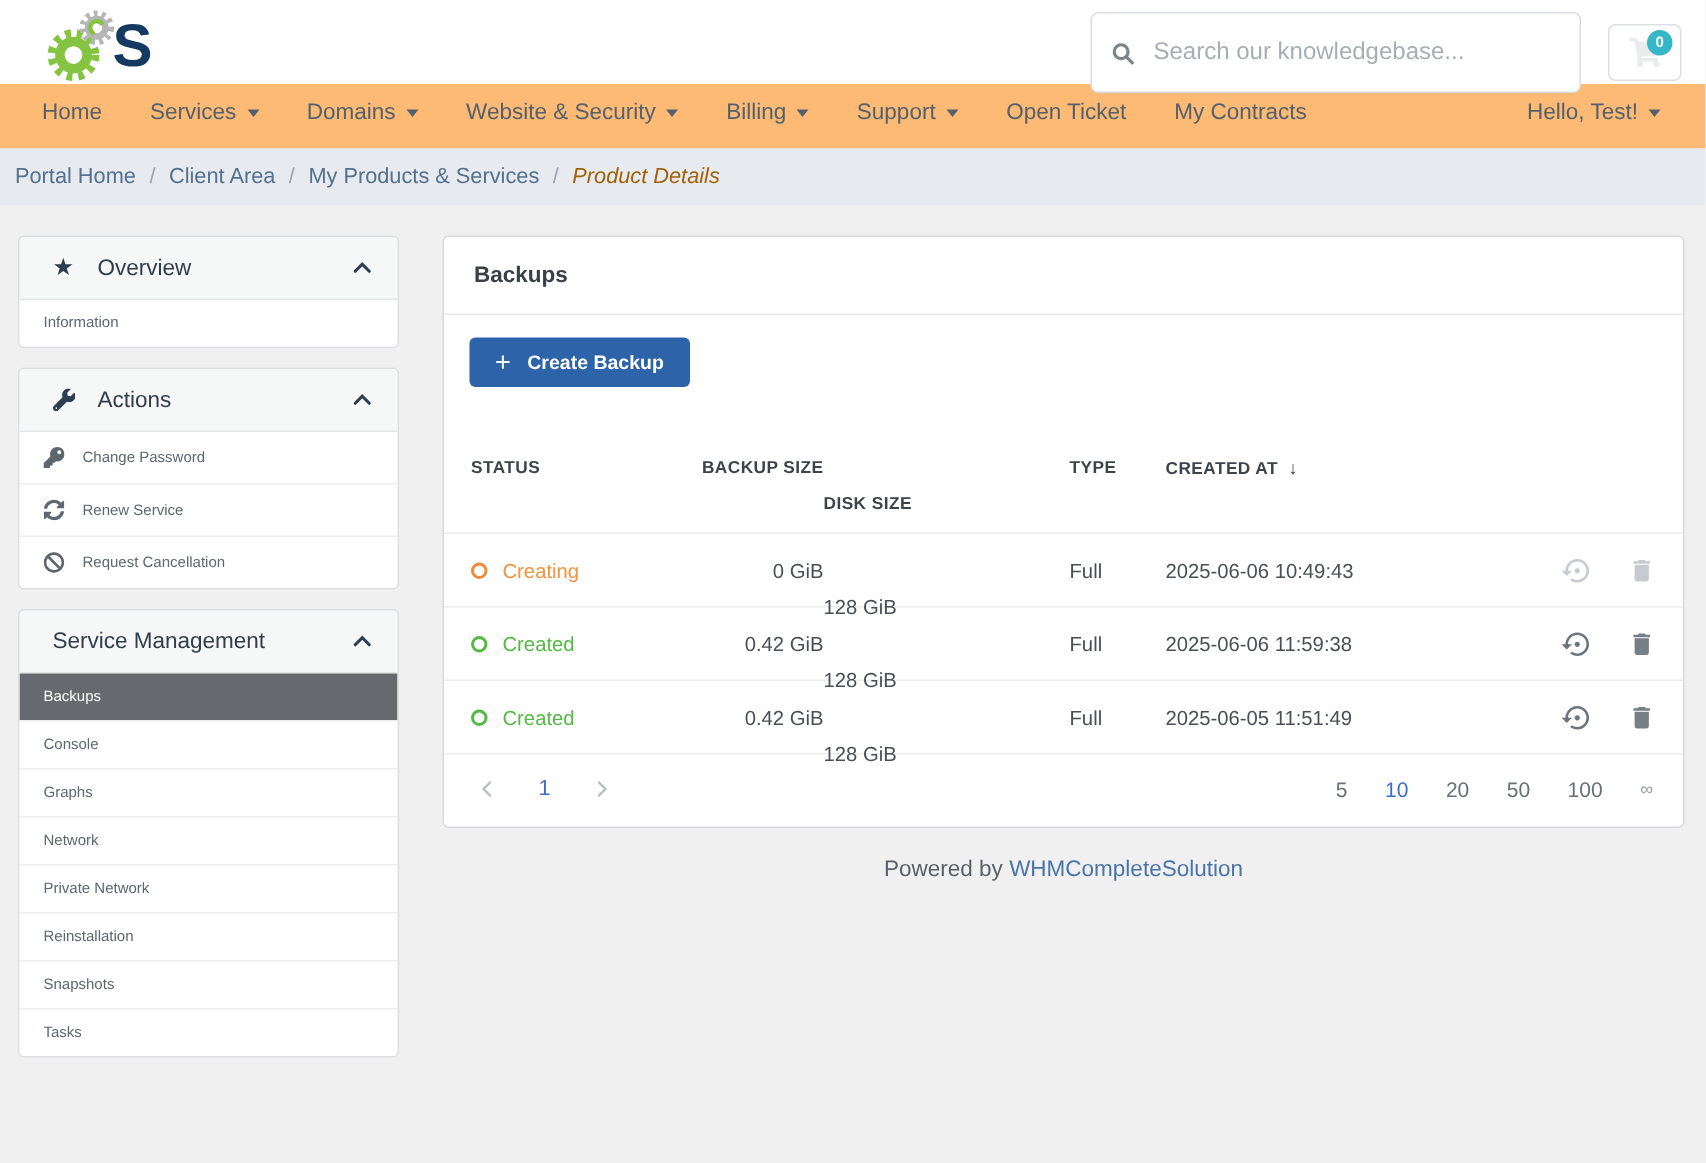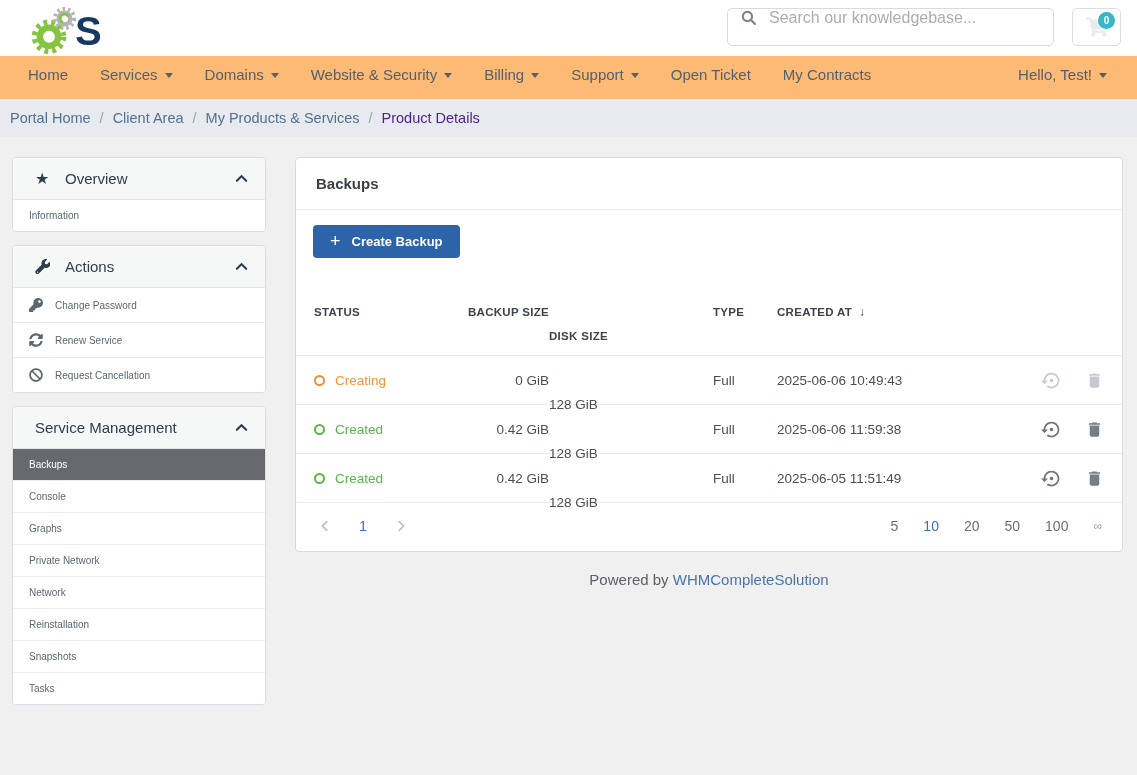--- a/index.html
+++ b/index.html
@@ -6,39 +6,39 @@
   html,body { width:1137px; height:775px; overflow:hidden; }
   body { font-family:"Liberation Sans","DejaVu Sans",sans-serif; background:#f0f0f1; color:#4a4f55; }
 
   
   .top-header { background:#fff; display:flex; align-items:flex-start; justify-content:space-between; padding:6px 16px 0 28px; height:56px; }
   .logo { display:flex; align-items:center; font-weight:700; font-size:40px; color:#16395f; letter-spacing:-1.5px; cursor:pointer; line-height:1; }
   .logo-gears { position:relative; width:47px; height:50px; }
   .gear-green { position:absolute; left:1px; bottom:0; }
   .gear-gray { position:absolute; right:-3px; top:-1px; }
   .top-right { display:flex; align-items:center; gap:18px; margin-top:2px; }
-  .kb-search { width:327px; height:38px; border:1px solid #d8dce0; border-radius:5px; display:flex; align-items:flex-start; padding:0 12px; gap:12px; background:#fff; }
+  .kb-search { width:327px; height:54px; border:1px solid #d8dce0; border-radius:5px; display:flex; align-items:center; padding:0 12px; gap:12px; background:#fff; }
   .kb-search svg { color:#7d838a; flex:none; }
   .kb-search input { border:none; outline:none; width:100%; font-size:16px; color:#555; font-family:inherit; }
   .kb-search input::placeholder { color:#a9aeb4; }
   .cart-btn { position:relative; width:49px; height:38px; border:1px solid #dcdfe2; border-radius:5px; background:#fff; display:flex; align-items:center; justify-content:center; cursor:pointer; }
   .cart-btn svg { color:#e9ebed; }
   .cart-badge { position:absolute; top:3px; right:5px; min-width:17px; height:17px; border-radius:50%; background:#35b7c8; color:#fff; font-size:10px; font-weight:700; display:flex; align-items:center; justify-content:center; }
 
   
   .main-nav { background:#fdba74; display:flex; align-items:center; justify-content:space-between; padding:10px 30px 16px 28px; font-size:15px; color:#54606c; }
   .nav-left { display:flex; align-items:center; gap:32px; }
   .nav-item { cursor:pointer; white-space:nowrap; display:flex; align-items:center; gap:7px; }
   .caret { width:0; height:0; border-left:4px solid transparent; border-right:4px solid transparent; border-top:5px solid #54606c; display:inline-block; margin-top:2px; }
 
   
   .breadcrumb { background:#e7ebef; padding:11px 16px 11px 10px; font-size:14.5px; color:#55718f; display:flex; gap:9px; align-items:center; }
   .breadcrumb .crumb-link { color:#53708f; cursor:pointer; }
   .breadcrumb .sep { color:#9aa3ae; }
-  .breadcrumb .crumb-current { color:#4c1d95; }
+  .breadcrumb .crumb-current { color:#a16207;font-style:italic; }
 
   
   .content { display:flex; align-items:flex-start; padding:20px 14px 0 12px; gap:29px; }
   .sidebar { width:254px; flex:none; }
   .main-col { flex:1; min-width:0; }
 
   
   .panel { background:#fff; border:1px solid #dcdde0; border-radius:4px; margin-bottom:13px; overflow:hidden; }
   .panel-header { background:#f6f7f7; padding:12px 16px 12px 22px; display:flex; align-items:center; color:#2f3d4c; font-size:15px; cursor:pointer; border-bottom:1px solid #e4e5e7; }
   .panel-header .ph-icon { width:17px; margin-right:13px; color:#2c3e50; font-size:16px; line-height:1; display:flex; align-items:center; }
@@ -255,24 +255,24 @@
         <li class="active">
             <span>Backups</span>
           </li>
         <li>
             <span>Console</span>
           </li>
         <li>
             <span>Graphs</span>
           </li>
         <li>
+            <span>Network</span>
+          </li>
+        <li>
             <span>Private Network</span>
-          </li>
-        <li>
-            <span>Network</span>
           </li>
         <li>
             <span>Reinstallation</span>
           </li>
         <li>
             <span>Snapshots</span>
           </li>
         <li>
             <span>Tasks</span>
           </li>

